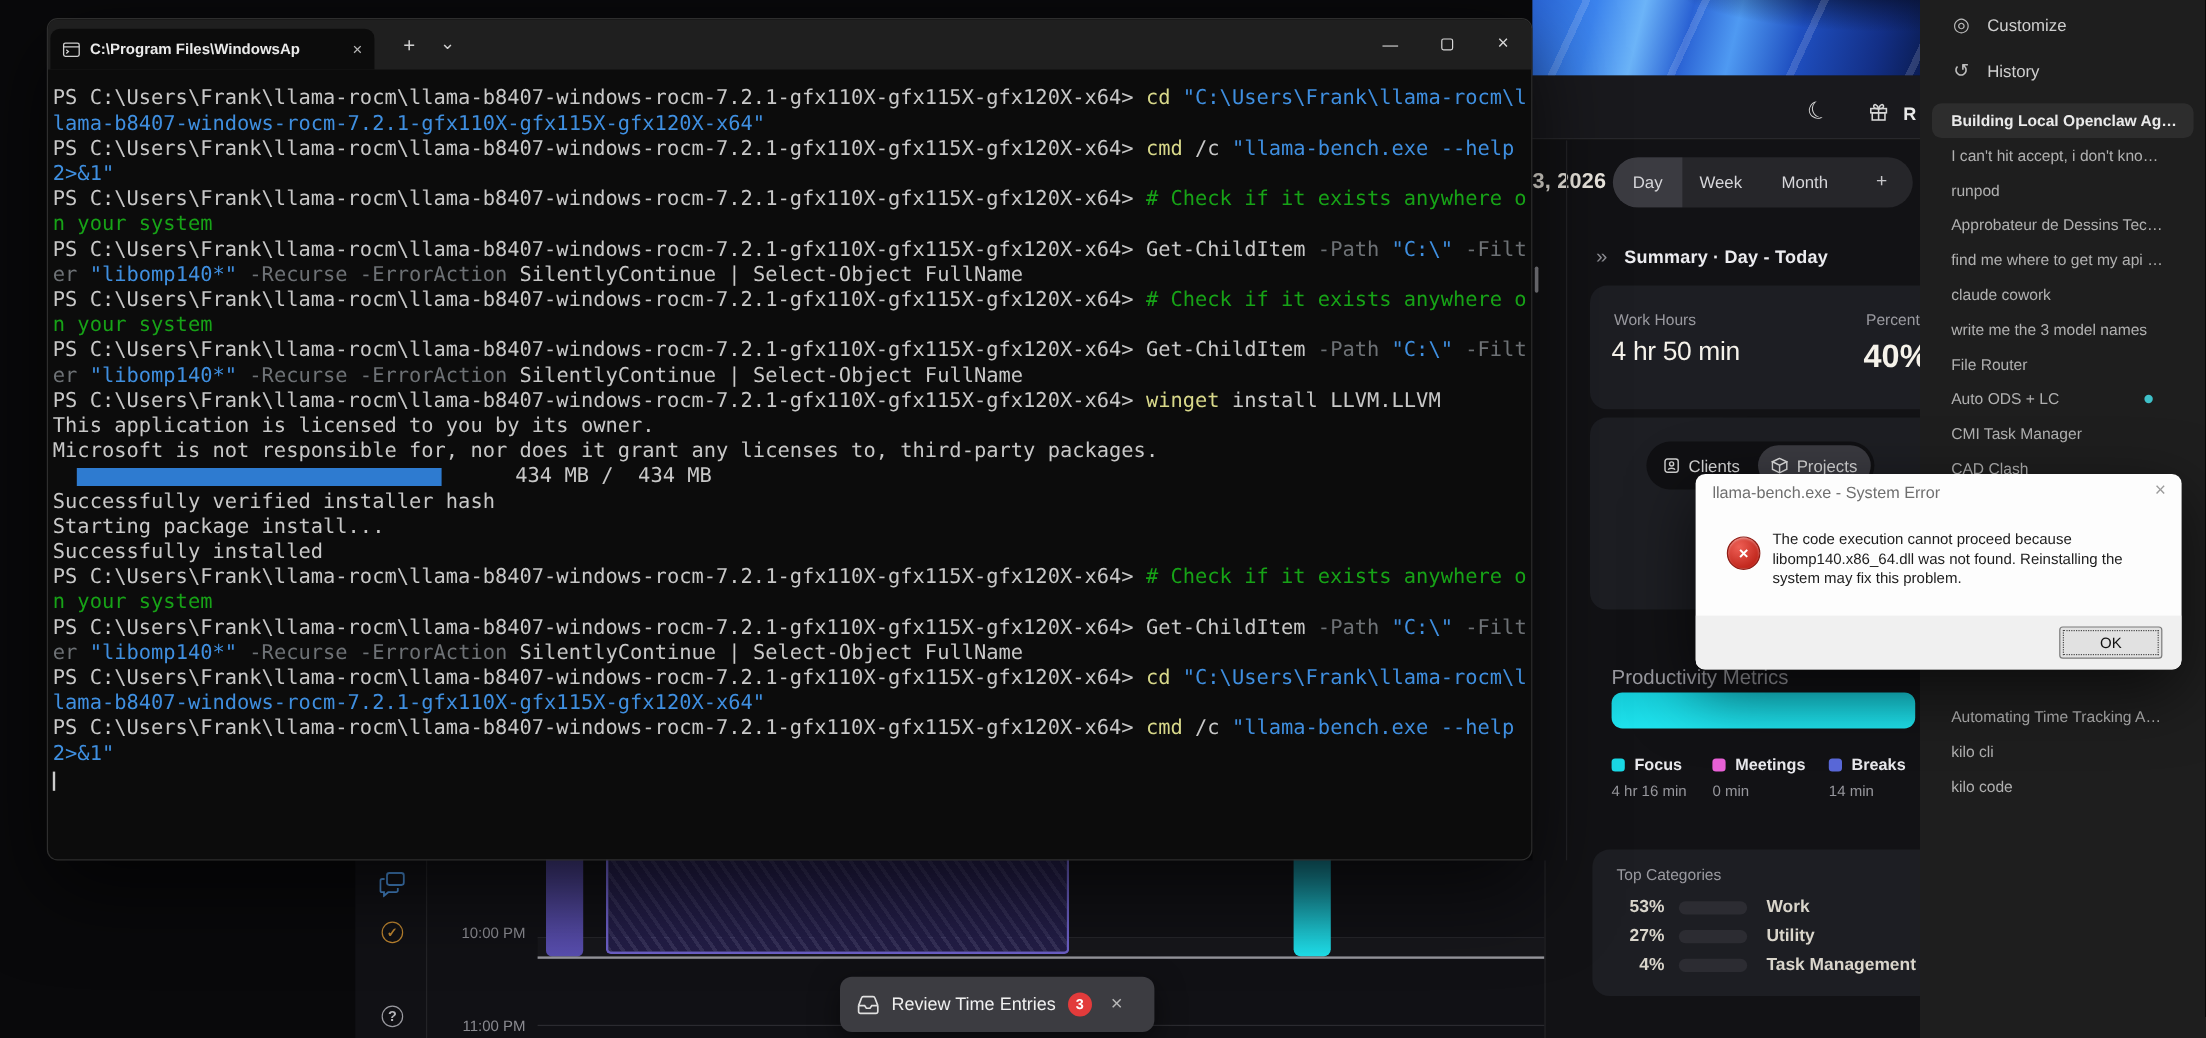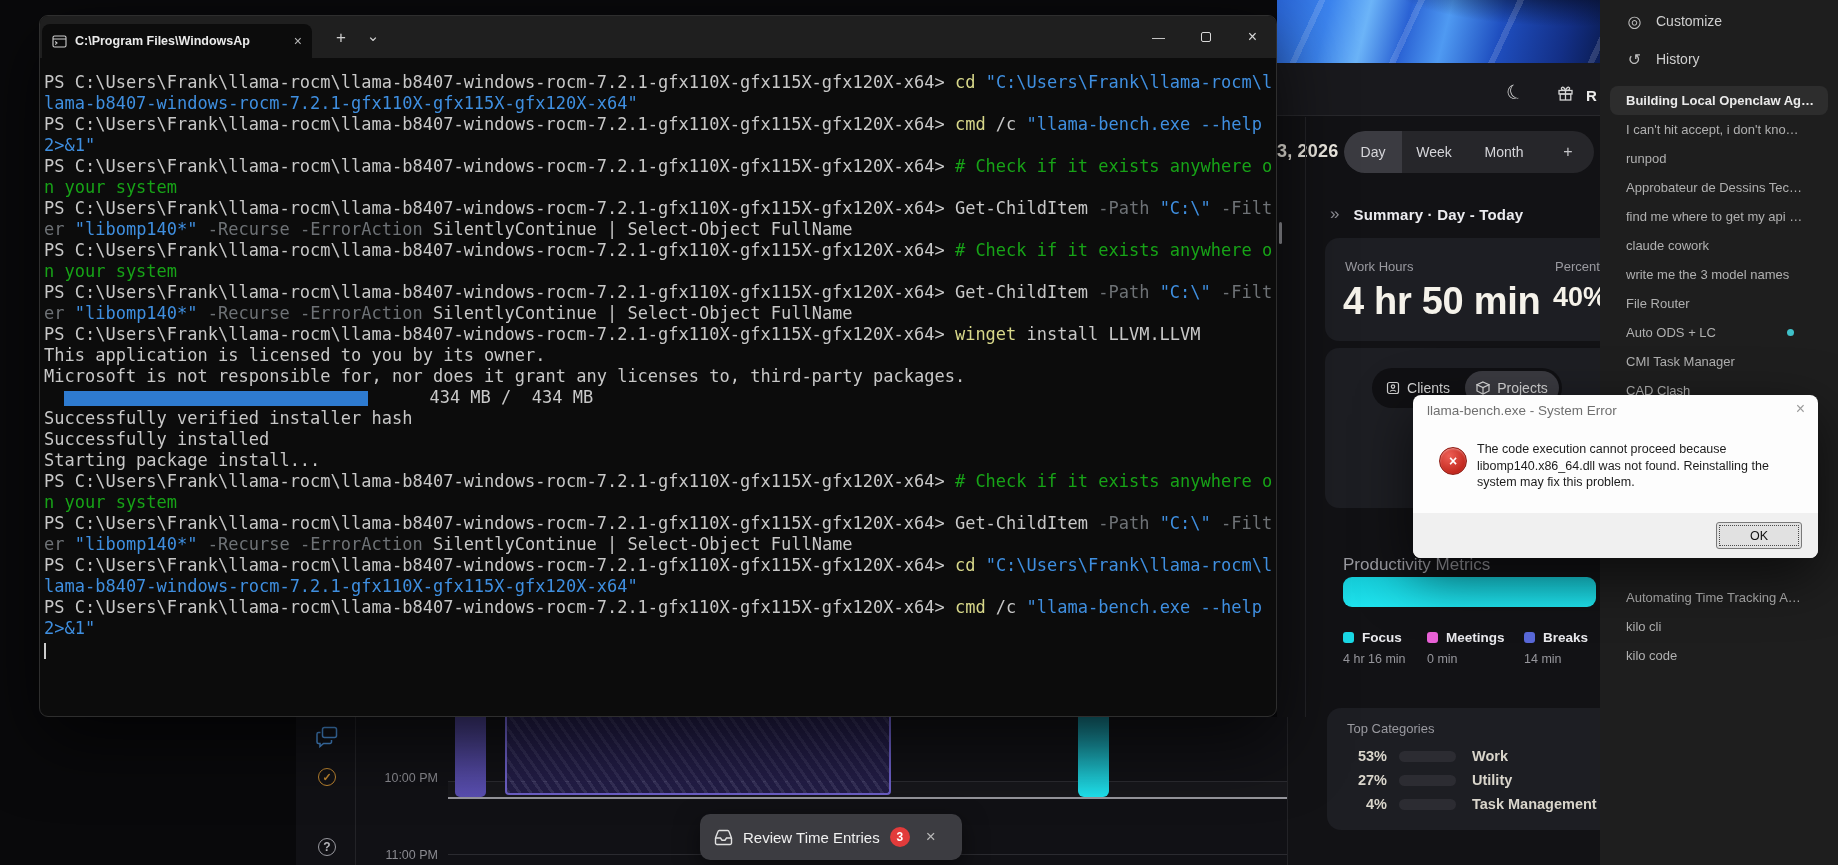--- a/index.html
+++ b/index.html
@@ -28,21 +28,21 @@
     background:#26262a; display:flex; align-items:stretch; overflow:hidden; }
   .view-pill .seg { display:flex; align-items:center; justify-content:center; font-size:14px; color:#d6d6da; cursor:pointer; }
   .view-pill .seg.active { background:#3b3b41; border-radius:21px 0 0 21px; }
   .seg.w-day{width:58px} .seg.w-week{width:64px} .seg.w-month{width:76px} .seg.w-plus{width:52px; font-size:16px; color:#c6c6ca;}
   .summary-row { position:absolute; left:1330px; top:204px; display:flex; align-items:center; gap:14px; }
   .chev2 { color:#8e8e94; font-size:17px; }
   .summary-title { font-size:15px; font-weight:bold; color:#ececf0; letter-spacing:.2px; }
   .card { position:absolute; background:#1d1e23; border-radius:14px; }
   .work-card { left:1325px; top:238px; width:290px; height:103px;text-align:right; }
   .wc-label { position:absolute; left:20px; top:21px; font-size:13px; color:#9a9aa0; }
-  .wc-value { position:absolute; left:18px; top:42px; font-size:38px; font-weight:bold; color:#f5f2ea; letter-spacing:-.3px; }
+  .wc-value { position:absolute; left:18px; top:42px; font-size:22px; font-weight:normal; color:#f5f2ea; letter-spacing:-.3px; }
   .pc-label { position:absolute; left:230px; top:21px; font-size:13px; color:#9a9aa0; white-space:nowrap; }
   .pc-value { position:absolute; left:228px; top:44px; font-size:27px; font-weight:bold; color:#f5f2ea; }
   .tabs-card { left:1325px; top:348px; width:290px; height:160px; }
   .ct-pill { position:absolute; left:47px; top:20px; width:190px; height:40px; background:#101013; border-radius:20px; display:flex; align-items:center; }
   .ct-tab { display:flex; align-items:center; gap:7px; font-size:14px; color:#d8d8d8; justify-content:center; }
   .ct-clients { width:92px; }
   .ct-projects { width:94px; height:34px; background:#3a3a40; border-radius:17px; margin-left:1px; }
   .prod-label { position:absolute; left:1343px; top:555px; font-size:17px; color:#9a9aa0; }
   .prod-bar { position:absolute; left:1343px; top:577px; width:253px; height:30px; border-radius:9px;
     background:linear-gradient(180deg,#16ccd8,#1fe3ee); }
@@ -316,22 +316,22 @@
         <div class="tline"><span class="tc-p">er </span><span class="tc-b">"libomp140*" </span><span class="tc-p">-Recurse -ErrorAction </span><span class="tc-d">SilentlyContinue | Select-Object FullName</span></div>
         <div class="tline"><span class="tc-d">PS C:\Users\Frank\llama-rocm\llama-b8407-windows-rocm-7.2.1-gfx110X-gfx115X-gfx120X-x64&gt; </span><span class="tc-g"># Check if it exists anywhere o</span></div>
         <div class="tline"><span class="tc-g">n your system</span></div>
         <div class="tline"><span class="tc-d">PS C:\Users\Frank\llama-rocm\llama-b8407-windows-rocm-7.2.1-gfx110X-gfx115X-gfx120X-x64&gt; </span><span class="tc-d">Get-ChildItem </span><span class="tc-p">-Path </span><span class="tc-b">"C:\" </span><span class="tc-p">-Filt</span></div>
         <div class="tline"><span class="tc-p">er </span><span class="tc-b">"libomp140*" </span><span class="tc-p">-Recurse -ErrorAction </span><span class="tc-d">SilentlyContinue | Select-Object FullName</span></div>
         <div class="tline"><span class="tc-d">PS C:\Users\Frank\llama-rocm\llama-b8407-windows-rocm-7.2.1-gfx110X-gfx115X-gfx120X-x64&gt; </span><span class="tc-y">winget</span><span class="tc-d"> install LLVM.LLVM</span></div>
         <div class="tline"><span class="tc-d">This application is licensed to you by its owner.</span></div>
         <div class="tline"><span class="tc-d">Microsoft is not responsible for, nor does it grant any licenses to, third-party packages.</span></div>
         <div class="tline"><span class="tc-barseg"></span><span class="tc-d">      434 MB /  434 MB</span></div>
         <div class="tline"><span class="tc-d">Successfully verified installer hash</span></div>
+        <div class="tline"><span class="tc-d">Starting package install...</span></div>
         <div class="tline"><span class="tc-d">Successfully installed</span></div>
-        <div class="tline"><span class="tc-d">Starting package install...</span></div>
         <div class="tline"><span class="tc-d">PS C:\Users\Frank\llama-rocm\llama-b8407-windows-rocm-7.2.1-gfx110X-gfx115X-gfx120X-x64&gt; </span><span class="tc-g"># Check if it exists anywhere o</span></div>
         <div class="tline"><span class="tc-g">n your system</span></div>
         <div class="tline"><span class="tc-d">PS C:\Users\Frank\llama-rocm\llama-b8407-windows-rocm-7.2.1-gfx110X-gfx115X-gfx120X-x64&gt; </span><span class="tc-d">Get-ChildItem </span><span class="tc-p">-Path </span><span class="tc-b">"C:\" </span><span class="tc-p">-Filt</span></div>
         <div class="tline"><span class="tc-p">er </span><span class="tc-b">"libomp140*" </span><span class="tc-p">-Recurse -ErrorAction </span><span class="tc-d">SilentlyContinue | Select-Object FullName</span></div>
         <div class="tline"><span class="tc-d">PS C:\Users\Frank\llama-rocm\llama-b8407-windows-rocm-7.2.1-gfx110X-gfx115X-gfx120X-x64&gt; </span><span class="tc-y">cd</span><span class="tc-d"> </span><span class="tc-b">"C:\Users\Frank\llama-rocm\l</span></div>
         <div class="tline"><span class="tc-b">lama-b8407-windows-rocm-7.2.1-gfx110X-gfx115X-gfx120X-x64"</span></div>
         <div class="tline"><span class="tc-d">PS C:\Users\Frank\llama-rocm\llama-b8407-windows-rocm-7.2.1-gfx110X-gfx115X-gfx120X-x64&gt; </span><span class="tc-y">cmd</span><span class="tc-d"> /c </span><span class="tc-b">"llama-bench.exe --help</span></div>
         <div class="tline"><span class="tc-b">2&gt;&amp;1"</span></div>
         <div class="tline"><span class="tc-cursor"></span></div>
       </div>

